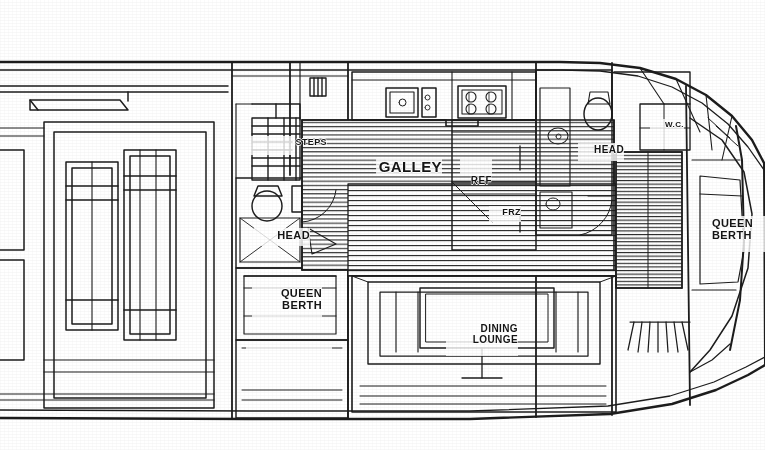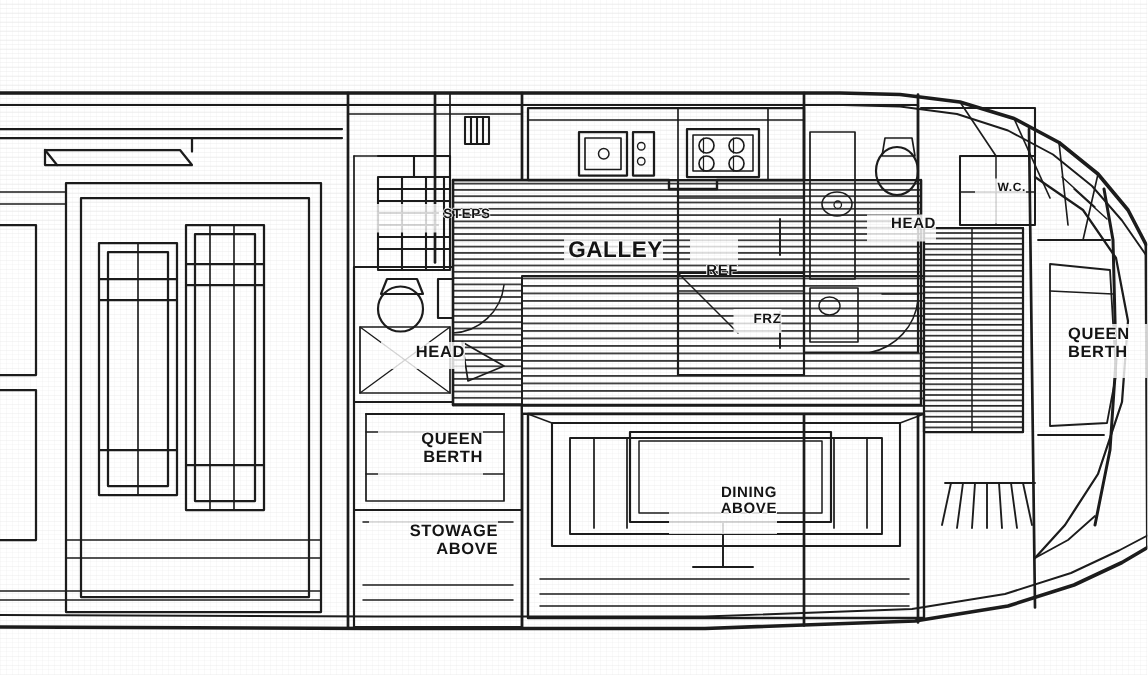--- a/index.html
+++ b/index.html
@@ -385,26 +385,24 @@
   <div class="room-label" style="left:578px; top:145px; width:46px; font-size:10px;">HEAD</div>
 
   <div class="lbl-bg" style="left:254px; top:228px; width:56px; height:18px;"></div>
   <div class="room-label" style="left:254px; top:230px; width:56px; font-size:11px;">HEAD</div>
 
   <div class="lbl-bg" style="left:252px; top:286px; width:70px; height:34px;"></div>
   <div class="room-label" style="left:252px; top:288px; width:70px; font-size:11px;">QUEEN
 BERTH</div>
 
   <div class="lbl-bg" style="left:246px; top:347px; width:86px; height:34px;"></div>
-  <div class="room-label" style="left:246px; top:349px; width:86px; font-size:11px;">STOWAGE
-ABOVE</div>
 
   <div class="lbl-bg" style="left:446px; top:322px; width:72px; height:34px;"></div>
   <div class="room-label" style="left:446px; top:324px; width:72px; font-size:10px;">DINING
-ABOVE</div>
+LOUNGE</div>
 
   <div class="lbl-bg" style="left:712px; top:216px; width:66px; height:36px;"></div>
   <div class="room-label" style="left:712px; top:218px; width:66px; font-size:11px; text-align:left;">QUEEN
 BERTH</div>
 
   <div class="lbl-bg" style="left:650px; top:119px; width:34px; height:30px;"></div>
   <div class="room-label" style="left:650px; top:121px; width:34px; font-size:8px;">W.C.</div>
 
   <div class="grain-overlay"></div>
 

